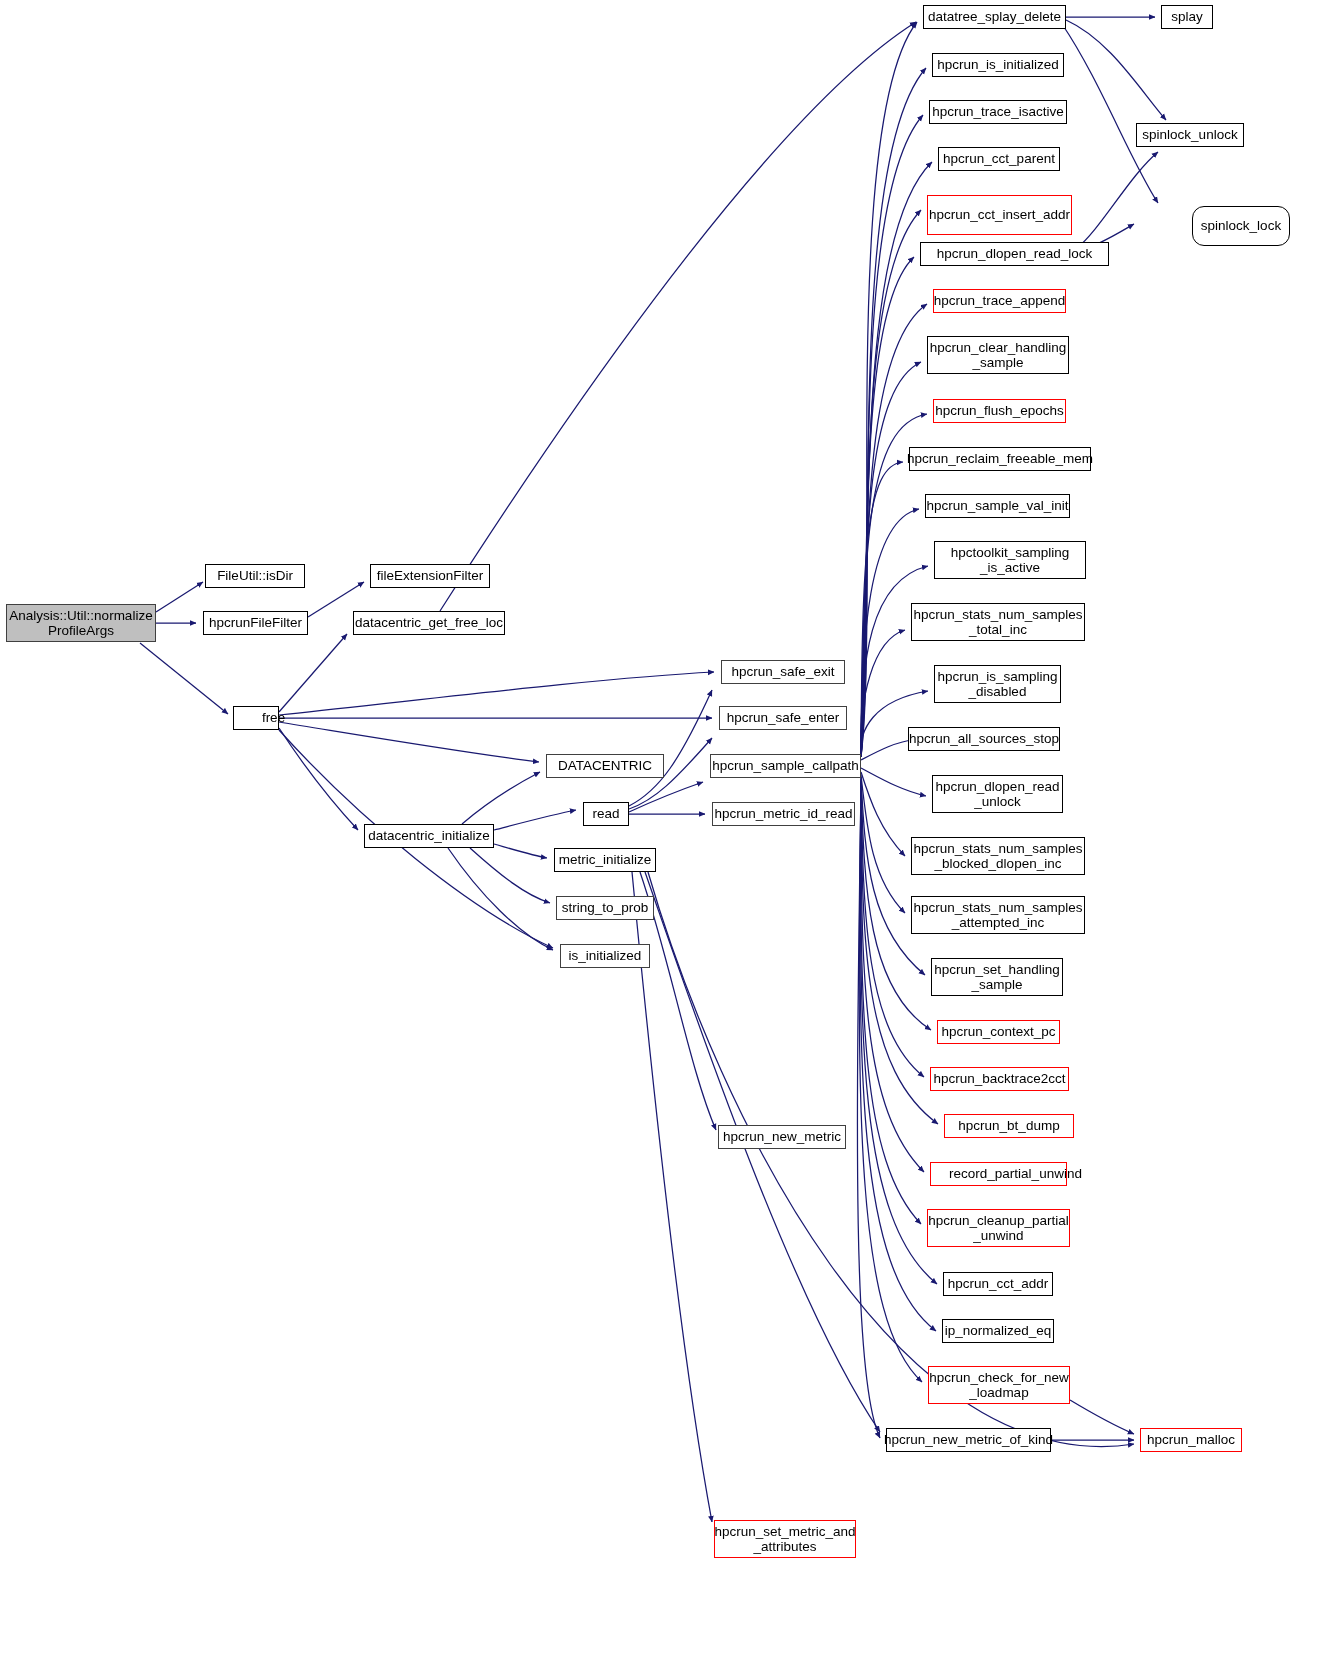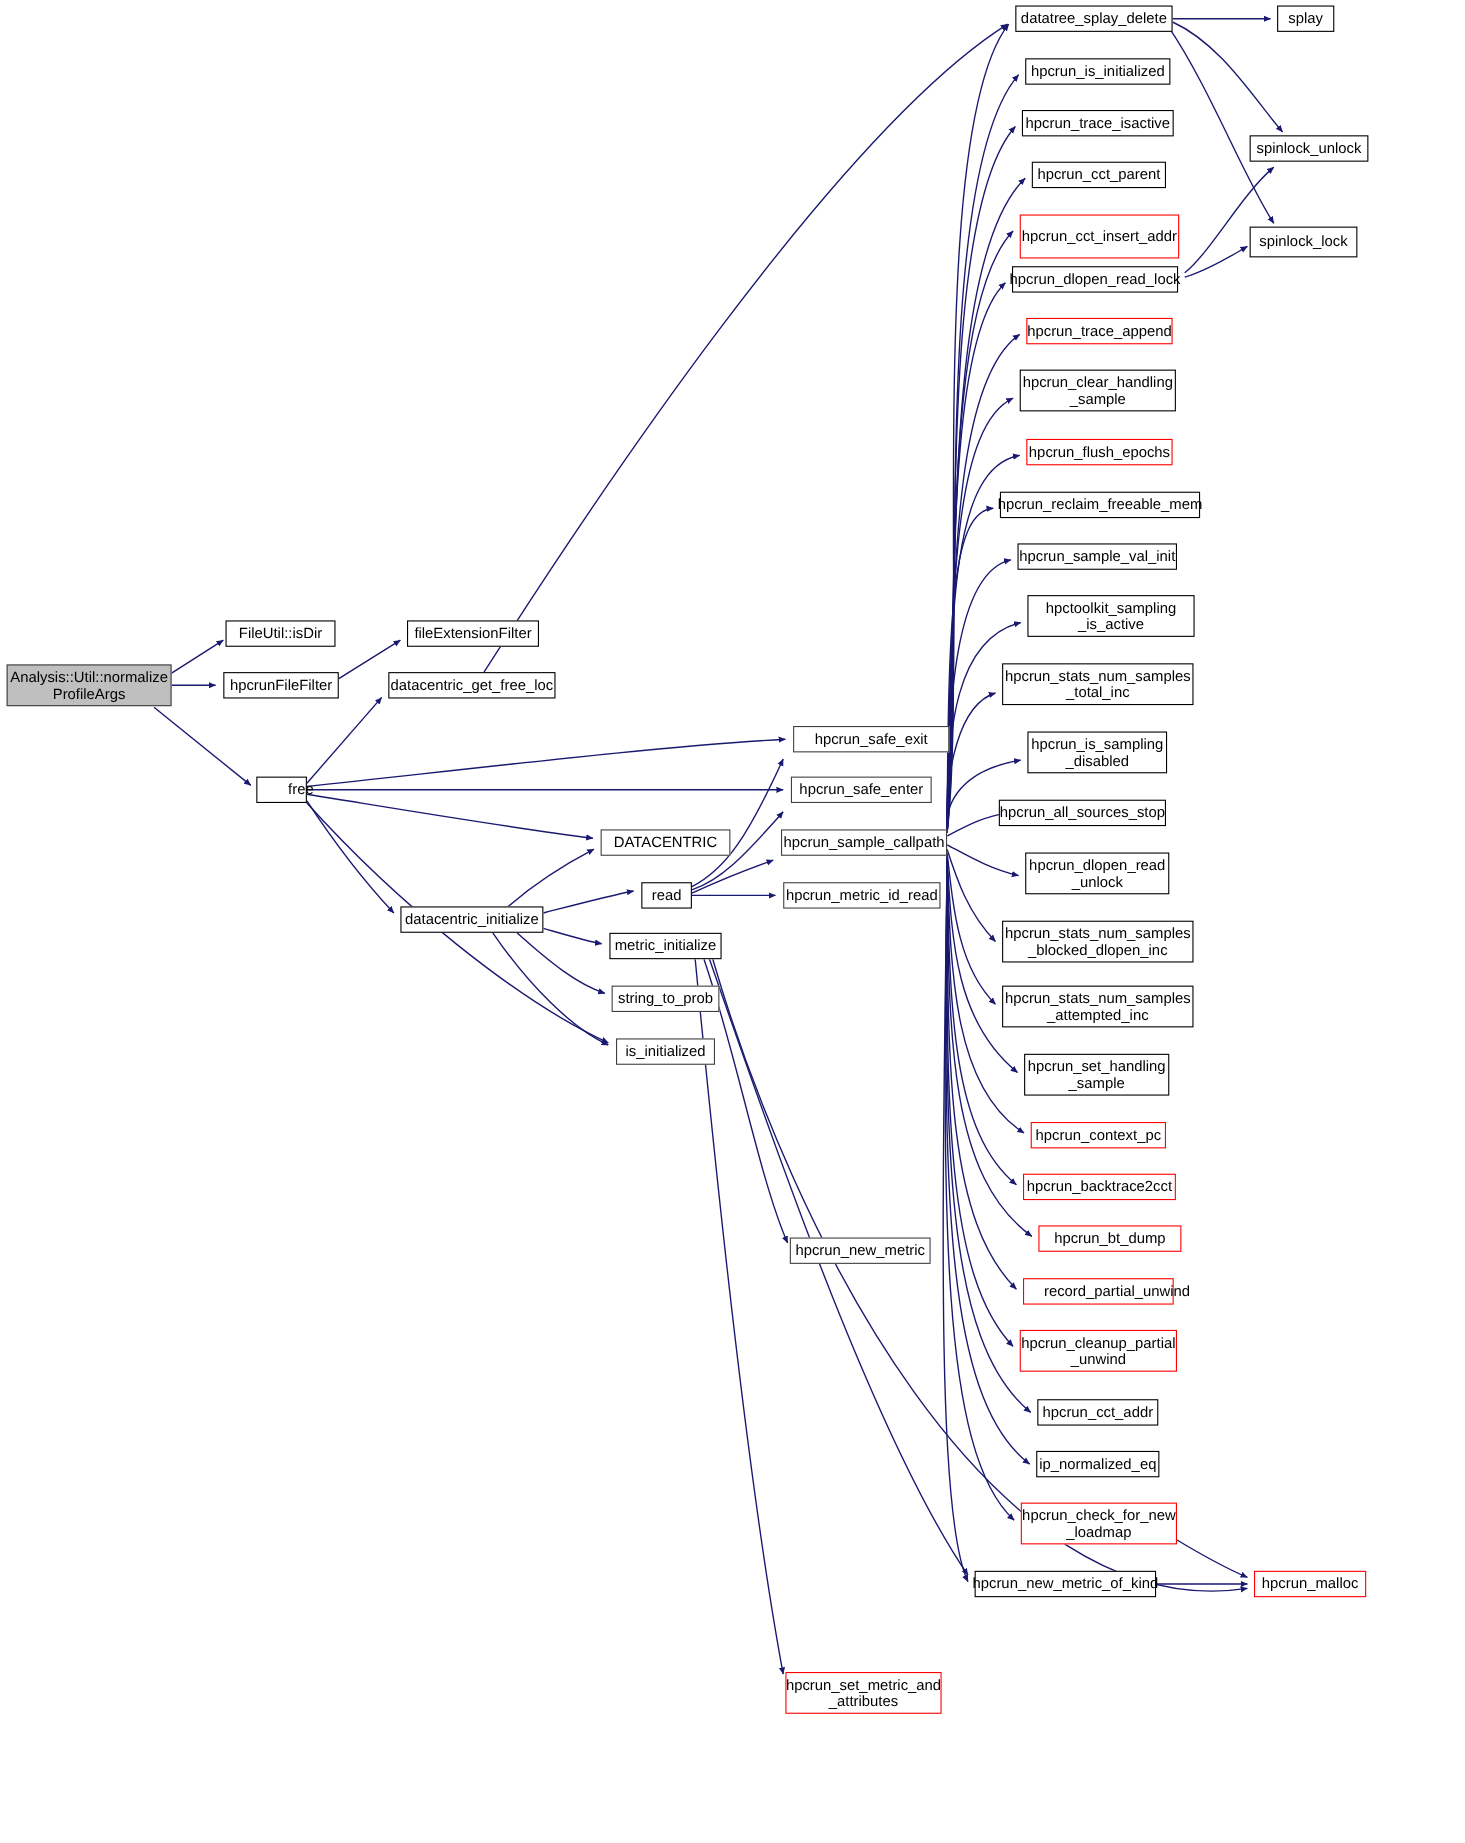--- a/index.html
+++ b/index.html
@@ -115,36 +115,36 @@
     <div class="node" style="left: 203px; top: 611px; width: 105px; height: 24px;">hpcrunFileFilter</div>
     <div class="node" style="left: 370px; top: 564px; width: 120px; height: 24px;">fileExtensionFilter</div>
     <div class="node" style="left: 353px; top: 611px; width: 152px; height: 24px;">datacentric_get_free_loc</div>
     <div class="node" style="left: 233px; top: 706px; width: 46px; height: 24px; padding-left: 35px;">free</div>
     <div class="node" style="left: 364px; top: 824px; width: 130px; height: 24px;">datacentric_initialize</div>
     <div class="node grey" style="left: 546px; top: 754px; width: 118px; height: 24px;">DATACENTRIC</div>
     <div class="node" style="left: 583px; top: 802px; width: 46px; height: 24px;">read</div>
     <div class="node" style="left: 554px; top: 848px; width: 102px; height: 24px;">metric_initialize</div>
     <div class="node grey" style="left: 556px; top: 896px; width: 98px; height: 24px;">string_to_prob</div>
     <div class="node grey" style="left: 560px; top: 944px; width: 90px; height: 24px;">is_initialized</div>
-    <div class="node grey" style="left: 721px; top: 660px; width: 142px; height: 24px;">hpcrun_safe_exit</div>
+    <div class="node grey" style="left: 721px; top: 660px; width: 124px; height: 24px;">hpcrun_safe_exit</div>
     <div class="node grey" style="left: 719px; top: 706px; width: 128px; height: 24px;">hpcrun_safe_enter</div>
     <div class="node grey" style="left: 710px; top: 754px; width: 151px; height: 24px;">hpcrun_sample_callpath</div>
     <div class="node grey" style="left: 712px; top: 802px; width: 143px; height: 24px;">hpcrun_metric_id_read</div>
     <div class="node grey" style="left: 718px; top: 1125px; width: 128px; height: 24px;">hpcrun_new_metric</div>
     <div class="node red" style="left: 714px; top: 1520px; width: 142px; height: 38px;">hpcrun_set_metric_and
 _attributes</div>
     <div class="node" style="left: 923px; top: 5px; width: 143px; height: 24px;">datatree_splay_delete</div>
     <div class="node" style="left: 1161px; top: 5px; width: 52px; height: 24px;">splay</div>
     <div class="node" style="left: 932px; top: 53px; width: 132px; height: 24px;">hpcrun_is_initialized</div>
     <div class="node" style="left: 929px; top: 100px; width: 138px; height: 24px;">hpcrun_trace_isactive</div>
     <div class="node" style="left: 1136px; top: 123px; width: 108px; height: 24px;">spinlock_unlock</div>
     <div class="node" style="left: 938px; top: 147px; width: 122px; height: 24px;">hpcrun_cct_parent</div>
-    <div class="node" style="left: 1136px; top: 206px; width: 98px; height: 28px;">spinlock_lock</div>
+    <div class="node" style="left: 1192px; top: 206px; width: 98px; height: 40px; border-radius: 12px;">spinlock_lock</div>
     <div class="node red" style="left: 927px; top: 195px; width: 145px; height: 40px;">hpcrun_cct_insert_addr</div>
-    <div class="node" style="left: 920px; top: 242px; width: 151px; height: 24px;">hpcrun_dlopen_read_lock</div>
+    <div class="node" style="left: 920px; top: 242px; width: 189px; height: 24px;">hpcrun_dlopen_read_lock</div>
     <div class="node red" style="left: 933px; top: 289px; width: 133px; height: 24px;">hpcrun_trace_append</div>
     <div class="node" style="left: 927px; top: 336px; width: 142px; height: 38px;">hpcrun_clear_handling
 _sample</div>
     <div class="node red" style="left: 933px; top: 399px; width: 133px; height: 24px;">hpcrun_flush_epochs</div>
     <div class="node" style="left: 909px; top: 447px; width: 182px; height: 24px;">hpcrun_reclaim_freeable_mem</div>
     <div class="node" style="left: 925px; top: 494px; width: 145px; height: 24px;">hpcrun_sample_val_init</div>
     <div class="node" style="left: 934px; top: 541px; width: 152px; height: 38px;">hpctoolkit_sampling
 _is_active</div>
     <div class="node" style="left: 911px; top: 603px; width: 174px; height: 38px;">hpcrun_stats_num_samples
 _total_inc</div>

